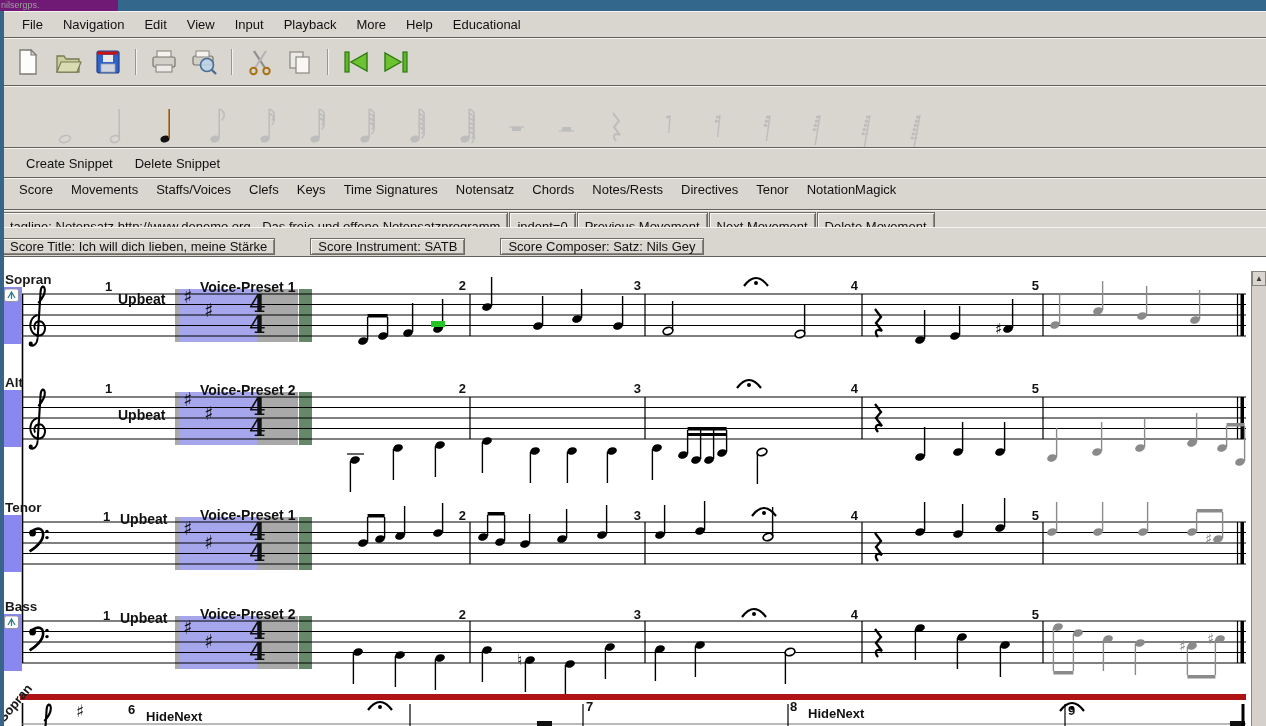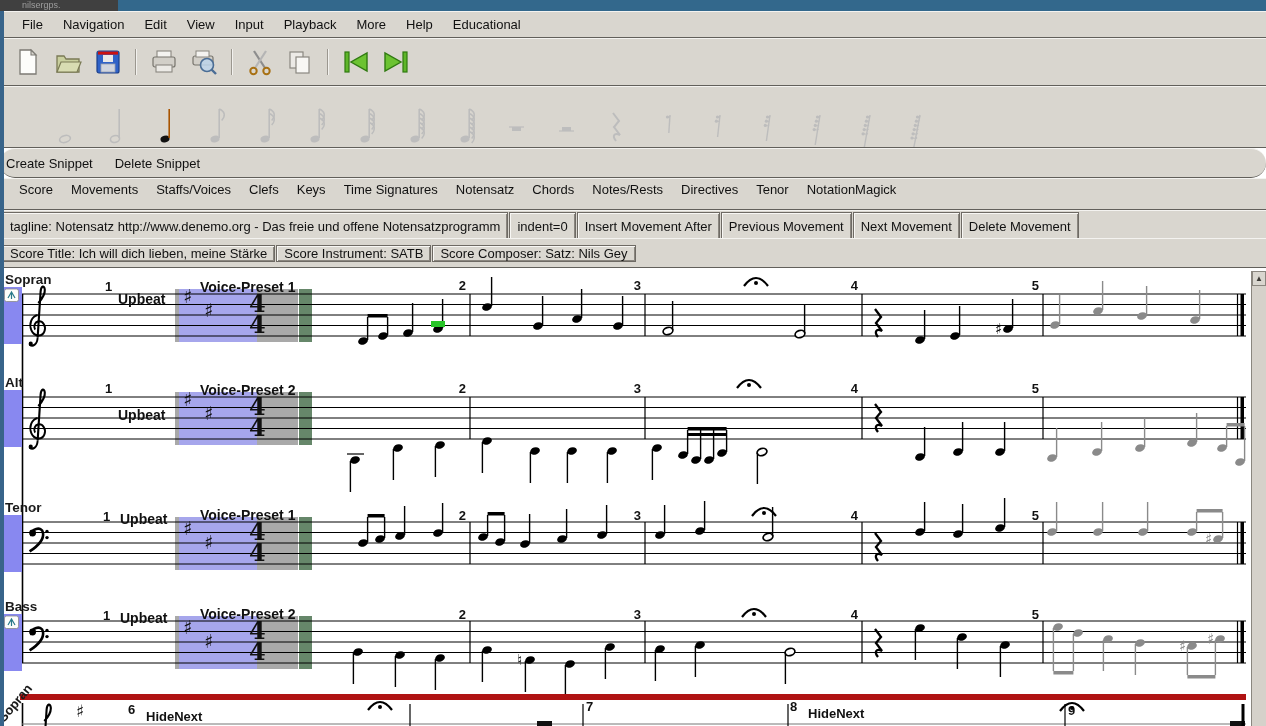--- a/index.html
+++ b/index.html
@@ -1,39 +1,39 @@
 <!DOCTYPE html>
 <html><head>
 <meta charset="utf-8">
 <style>
   html,body{margin:0;padding:0;}
   body{width:1266px;height:726px;position:relative;overflow:hidden;
        font-family:"Liberation Sans",sans-serif;background:#ffffff;}
   .win-edge{position:absolute;left:0;top:11px;width:4px;height:715px;background:#38648a;z-index:40;}
   
   #titlebar{position:absolute;left:0;top:0;width:1266px;height:11px;background:#33688c;overflow:hidden;}
-  #title-left{position:absolute;left:0;top:0;width:118px;height:11px;background:#404040;
-      color:#9d9d9d;font-size:9px;line-height:10px;padding-left:22px;box-sizing:border-box;white-space:nowrap;}
+  #title-left{position:absolute;left:0;top:0;width:118px;height:11px;background:#701a75;
+      color:#9d9d9d;font-size:9px;line-height:10px;padding-left:1px;box-sizing:border-box;white-space:nowrap;}
   #title-right{position:absolute;left:640px;top:-1px;color:#eef3f6;font-size:9px;line-height:11px;white-space:nowrap;}
   
   .row{position:absolute;left:0;right:0;background:#d9d6cf;box-sizing:border-box;
        border-top:1px solid #f4f3f0;border-bottom:1px solid #62605b;}
   #menubar{top:11px;height:27px;display:flex;align-items:center;padding-left:12px;}
   .menu-item{font-size:13px;color:#111;padding:3px 10px;cursor:default;}
   #toolbar{top:38px;height:48px;display:flex;align-items:center;padding-left:8px;}
   .tbtn{width:34px;height:34px;display:flex;align-items:center;justify-content:center;margin:0 3px;}
   .tsep{width:1px;height:26px;background:#9b978f;margin:0 7px;border-right:1px solid #f2f1ee;}
   #palette{top:86px;height:62px;display:flex;align-items:flex-end;padding-left:42px;}
   .pal-item{width:50px;height:50px;display:flex;align-items:flex-end;justify-content:center;}
-  #snippetbar{top:148px;height:30px;display:flex;align-items:center;padding-left:6px;border-radius:15px;}
+  #snippetbar{top:148px;height:30px;display:flex;align-items:center;padding-left:26px;}
   .snip{font-size:13px;color:#111;margin-right:22px;}
   #scoremenubar{top:178px;height:32px;display:flex;padding-left:10px;}
   .smenu-item{font-size:13px;color:#111;padding:3px 9px;}
   #btnrow1{top:210px;height:32px;display:flex;align-items:stretch;padding:1px 0 1px 2px;}
-  #btnrow2{top:238px;height:30px;display:flex;align-items:center;padding:1px 0 1px 2px;}
+  #btnrow2{top:227px;height:30px;display:flex;align-items:flex-end;padding:1px 0 1px 2px;gap:34px;}
   .gbtn{background:#dbd8d1;border:1px solid #6e6a64;box-shadow:inset 1px 1px 0 #f8f7f4,inset -1px -1px 0 #8a867f;
         font-size:13px;color:#111;display:flex;align-items:center;padding:0 7px;margin-right:1px;white-space:nowrap;}
   
   #canvas{position:absolute;left:0;top:271px;width:1266px;height:455px;background:#fff;}
   #score-svg{position:absolute;left:0;top:0;}
   
   #vscroll{position:absolute;left:1251px;top:0;width:15px;height:455px;background:#d5d1ca;
            border-left:1px solid #8a867f;box-sizing:border-box;}
   #vscroll-up{height:15px;background:#d9d6cf;border:1px solid #8a867f;box-sizing:border-box;
               font-size:8px;color:#3c3a36;text-align:center;line-height:13px;}
@@ -308,21 +308,20 @@
   <span class="smenu-item">Chords</span>
   <span class="smenu-item">Notes/Rests</span>
   <span class="smenu-item">Directives</span>
   <span class="smenu-item">Tenor</span>
   <span class="smenu-item">NotationMagick</span>
 </div>
 
 <div id="btnrow1" class="row">
   <div class="gbtn">tagline: Notensatz http://www.denemo.org  - Das freie und offene Notensatzprogramm</div>
   <div class="gbtn">indent=0</div>
-  <div class="gbtn">Insert Movement After</div>
   <div class="gbtn">Previous Movement</div>
   <div class="gbtn">Next Movement</div>
   <div class="gbtn">Delete Movement</div>
 </div>
 
 <div id="btnrow2" class="row">
   <div class="gbtn">Score Title: Ich will dich lieben, meine Stärke</div>
   <div class="gbtn">Score Instrument: SATB</div>
   <div class="gbtn">Score Composer: Satz: Nils Gey</div>
 </div>

